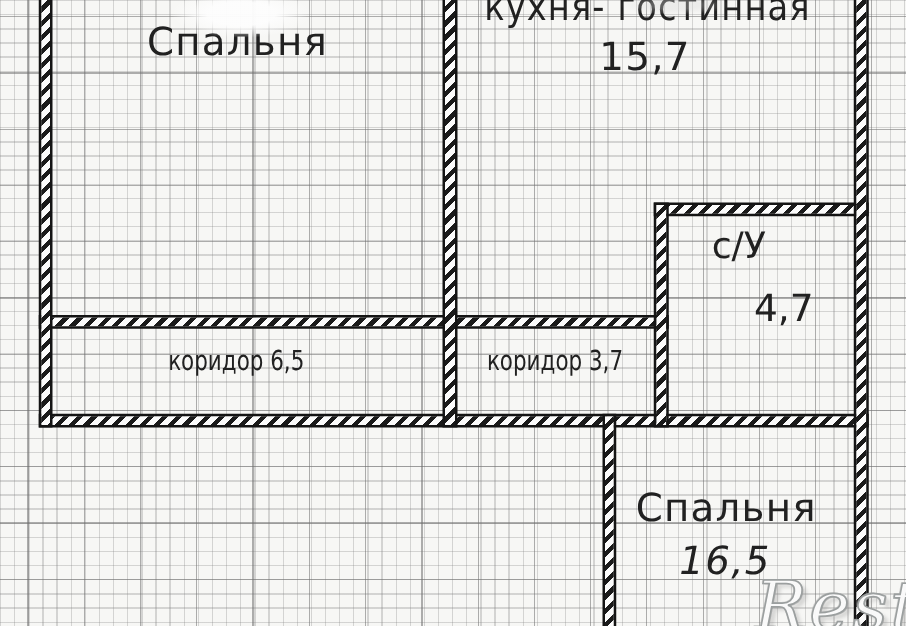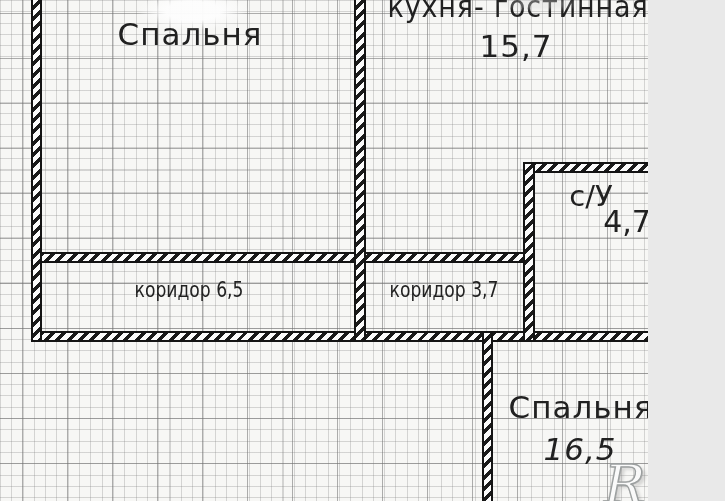--- a/index.html
+++ b/index.html
@@ -1,18 +1,18 @@
 <!DOCTYPE html>
 <html><head>
 <meta charset="utf-8">
 <style>
   html,body{margin:0;padding:0;background:#e9e9e9;}
   .plan{
     position:relative;
-    width:648px;height:501px;
+    width:725px;height:501px;
     overflow:hidden;
     background-color:#f7f7f5;
     
     background-image:
       repeating-linear-gradient(90deg,  transparent 0 22px, rgba(110,110,110,.55) 22px 23px, transparent 23px 45px),
       repeating-linear-gradient(180deg, transparent 0 13px, rgba(110,110,110,.55) 13px 14px, transparent 14px 45px),
       repeating-linear-gradient(90deg,  rgba(130,130,130,.30) 0 1px, transparent 1px 11.3px),
       repeating-linear-gradient(180deg, rgba(130,130,130,.30) 0 1px, transparent 1px 11.3px);
     font-family:"DejaVu Sans","Liberation Sans",sans-serif;
     color:#1e1e1e;
@@ -30,21 +30,21 @@
     white-space:nowrap;
     line-height:1;
     color:#212121;
   }
   .big{font-size:31px;letter-spacing:1px;}
   .lbl-bed1-name{left:190px;top:19px;}
   .lbl-bed1-area{left:196px;top:57px;}
   .lbl-kitchen-name{left:518px;top:-9px;transform:translateX(-50%) scaleX(.87);}
   .lbl-kitchen-area{left:516px;top:31px;text-align:center;}
   .lbl-bath-name{left:591px;top:182px;font-size:29px;}
-  .lbl-bath-area{left:627px;top:207px;font-size:30px;}
+  .lbl-bath-area{left:627px;top:233px;font-size:30px;}
   .cor{font-size:22px;transform:translateX(-50%) scaleX(.78);}
   .lbl-cor1{left:189px;top:279px;}
   .lbl-cor2{left:444px;top:279px;}
   .lbl-bed2-name{left:581px;top:392px;}
   .lbl-bed2-area{left:580px;top:434px;font-style:italic;}
   .smudge{
     position:absolute;
     pointer-events:none;
   }
   .smudge-1{

